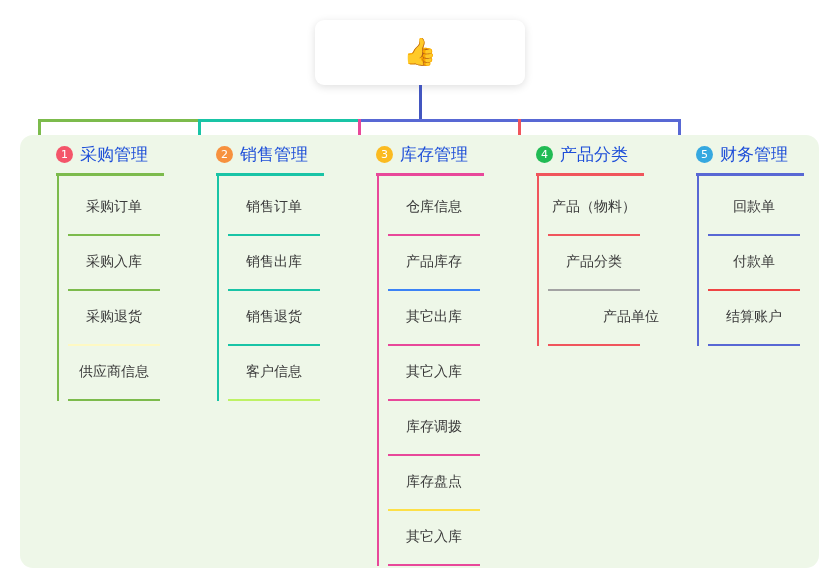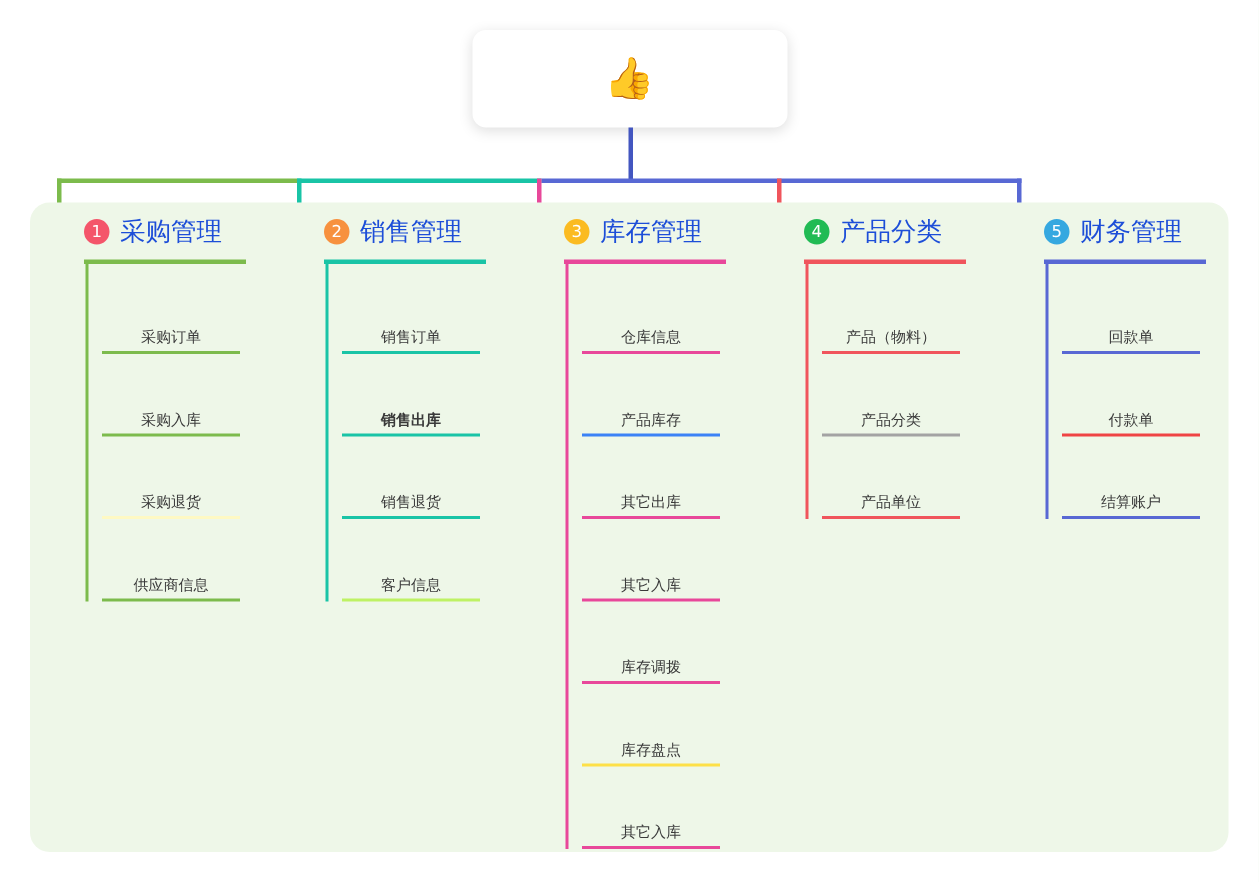--- a/index.html
+++ b/index.html
@@ -114,22 +114,22 @@
   
   .leaf {
     position: absolute;
     left: 30px;
     width: 92px;
     height: 2px;
   }
   .leaf-label {
     position: absolute;
     left: 0px;
-    bottom: 4px;
-    font-size: 10px;
+    bottom: 20px;
+    font-size: 14px;
     color: #3a3a3a;
     white-space: nowrap;
     width: 130px;
     text-align: center;
   }
 </style>
 </head>
 <body>
 
 <div id="root-card">
@@ -175,21 +175,21 @@
       <div class="col-header">
         <span class="badge" style="background: rgb(247, 145, 62);">2</span>
         <span class="col-title">销售管理</span>
       </div>
       <div class="col-rule" style="background: rgb(25, 196, 166);"></div>
       <div class="col-spine" style="background: rgb(25, 196, 166); height: 225px;"></div>
       <div class="leaf" style="top: 99px; background: rgb(25, 196, 166);">
         <span class="leaf-label" style="left: -19px;">销售订单</span>
       </div>
       <div class="leaf" style="top: 154px; background: rgb(25, 196, 166);">
-        <span class="leaf-label" style="left: -19px; font-weight: bold;">销售出库</span>
+        <span class="leaf-label" style="left: -19px;">销售出库</span>
       </div>
       <div class="leaf" style="top: 209px; background: rgb(25, 196, 166);">
         <span class="leaf-label" style="left: -19px;">销售退货</span>
       </div>
       <div class="leaf" style="top: 264px; background: #bef264;">
         <span class="leaf-label" style="left: -19px;">客户信息</span>
       </div>
     </div>
     <div class="column" style="left: 338px;">
       <div class="col-header">
@@ -227,21 +227,21 @@
       </div>
       <div class="col-rule" style="background: rgb(240, 85, 92);"></div>
       <div class="col-spine" style="background: rgb(240, 85, 92); height: 170px;"></div>
       <div class="leaf" style="top: 99px; background: rgb(240, 85, 92);">
         <span class="leaf-label" style="left: -19px;">产品（物料）</span>
       </div>
       <div class="leaf" style="top: 154px; background: #a3a3a3;">
         <span class="leaf-label" style="left: -19px;">产品分类</span>
       </div>
       <div class="leaf" style="top: 209px; background: rgb(240, 85, 92);">
-        <span class="leaf-label" style="left: -19px;">产品单位</span>
+        <span class="leaf-label" style="left: -19px; text-align: right;">产品单位</span>
       </div>
     </div>
     <div class="column" style="left: 658px;">
       <div class="col-header">
         <span class="badge" style="background: rgb(53, 168, 224);">5</span>
         <span class="col-title">财务管理</span>
       </div>
       <div class="col-rule" style="background: rgb(88, 104, 212);"></div>
       <div class="col-spine" style="background: rgb(88, 104, 212); height: 170px;"></div>
       <div class="leaf" style="top: 99px; background: rgb(88, 104, 212);">

